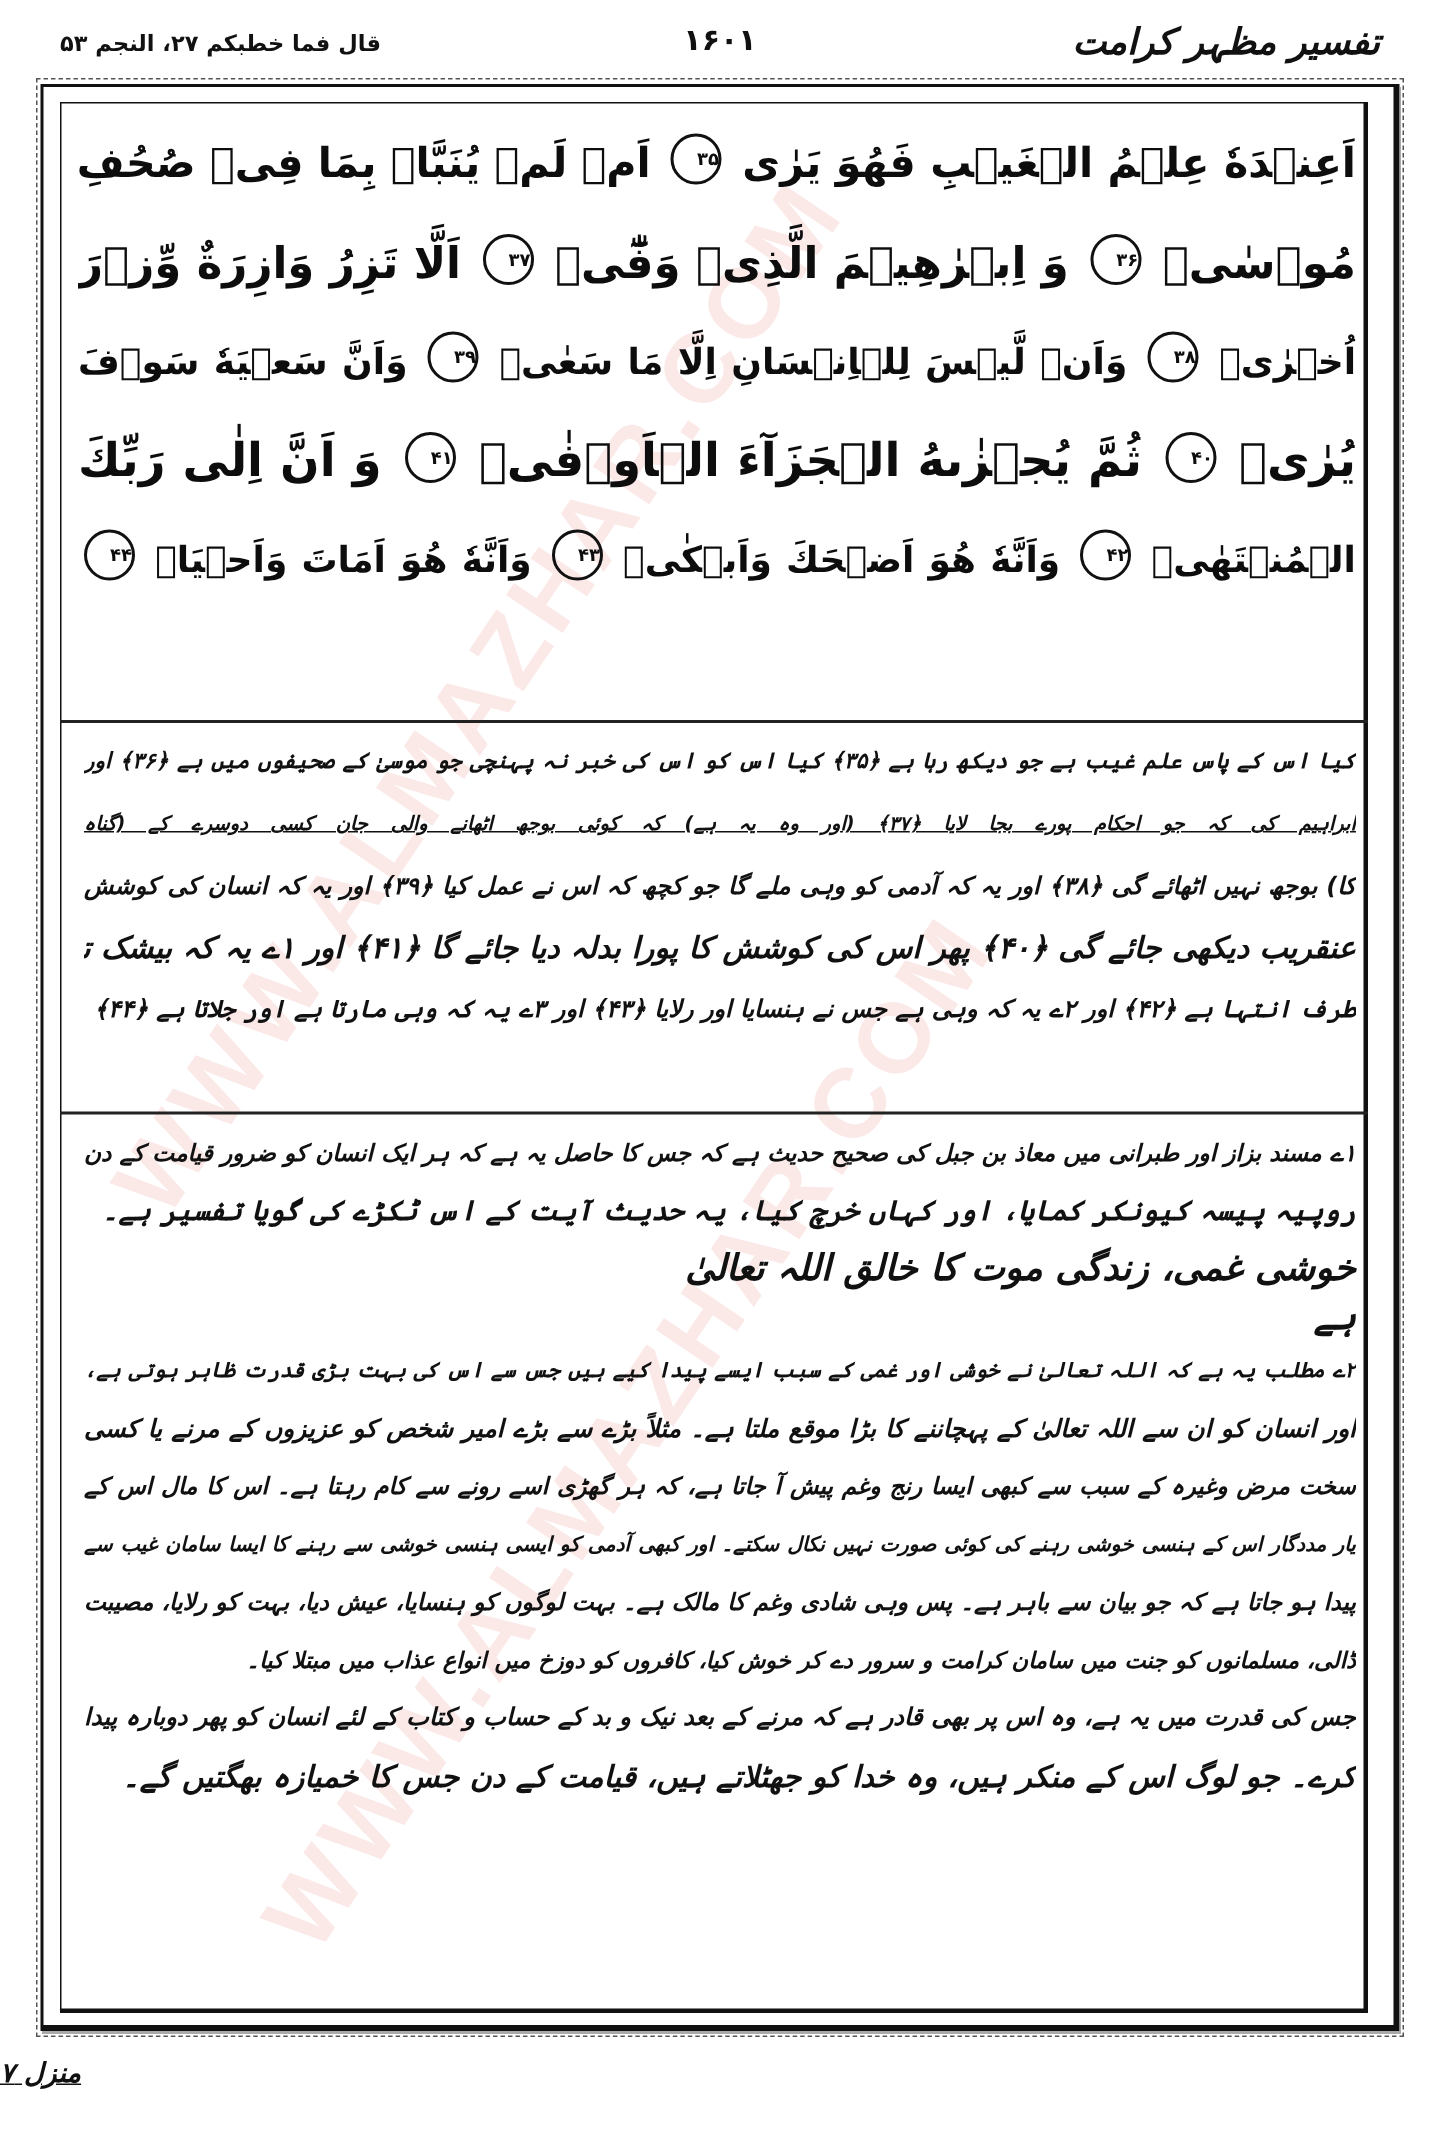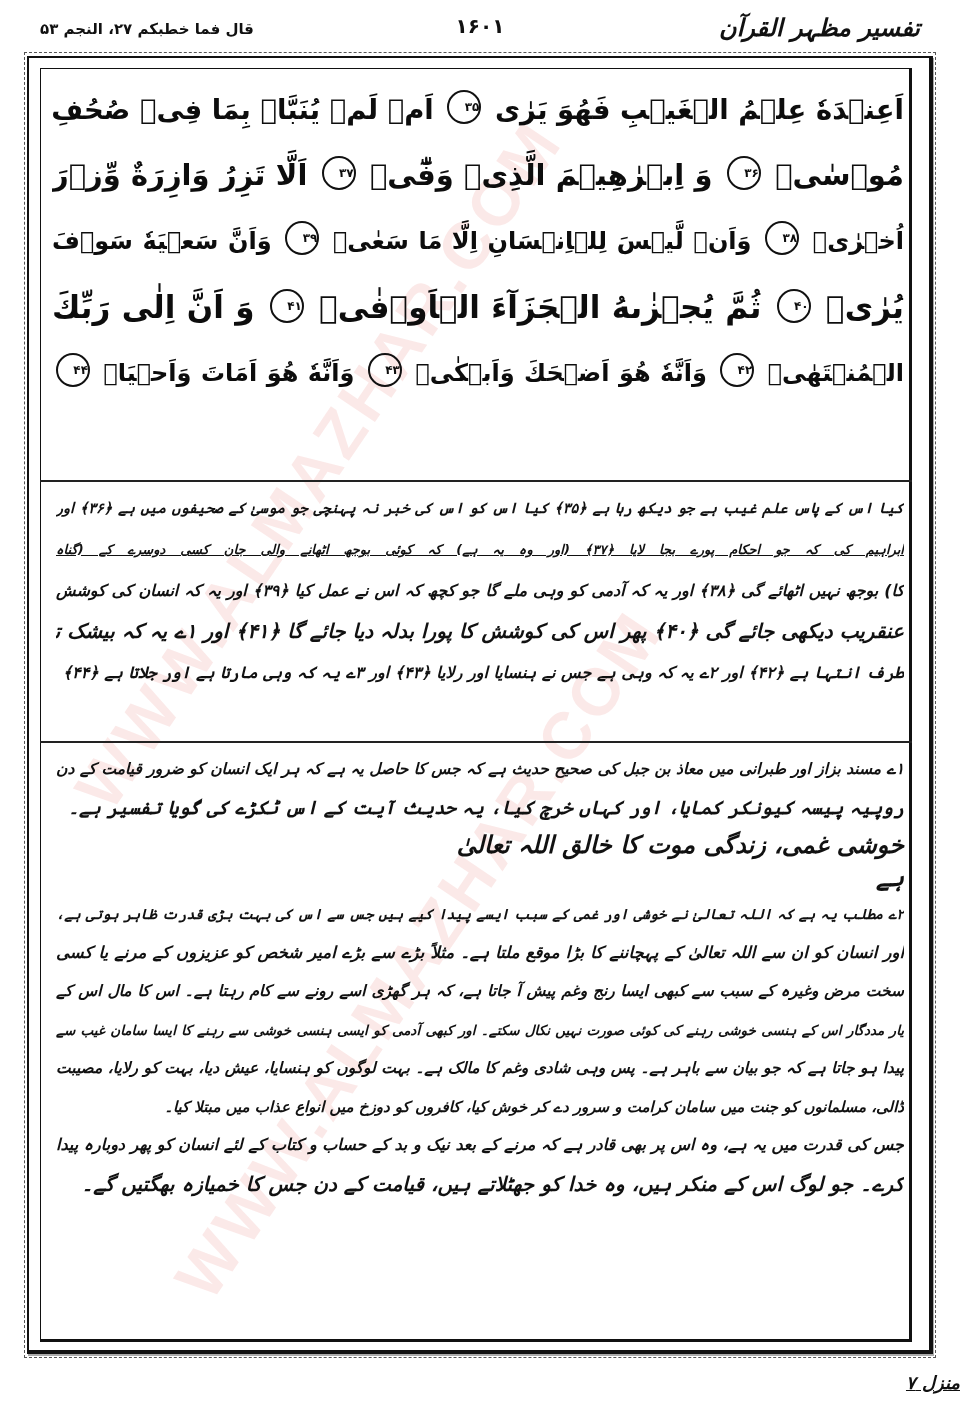--- a/index.html
+++ b/index.html
@@ -44,34 +44,34 @@
   
   .commentary { position: absolute; left: 56px; right: 56px; top: 750px; height: 590px; }
   .c-line { direction: rtl; text-align: justify; text-align-last: justify; font-size: 20px; font-weight: bold;
             font-style: italic; line-height: 38.5px; height: 38.5px; white-space: nowrap; overflow: hidden; }
   .c-line.last { text-align-last: right; }
   .c-heading { direction: rtl; text-align: right; font-size: 24px; font-weight: bold; font-style: italic;
                line-height: 36px; height: 36px; }
   .c-heading.sub { height: 32px; line-height: 30px; }
 
   
-  .footer { position: absolute; left: 0; right: 0; top: 1372px; text-align: right; direction: rtl;
+  .footer { position: absolute; left: 0; right: 0; top: 1372px; text-align: left; direction: rtl;
             font-size: 18px; font-weight: bold; font-style: italic; text-decoration: underline; }
 
   
   .watermark { position: absolute; left: 60px; top: 780px; font-size: 66px; font-weight: bold;
                color: rgba(230, 120, 110, 0.16); transform: rotate(-56deg); transform-origin: left top;
                white-space: nowrap; letter-spacing: 4px; pointer-events: none; font-family: "Liberation Sans", sans-serif; }
   .watermark.w2 { left: 160px; top: 1270px; }
 </style>
 </head>
 <body>
 
 <div class="run-head">
-  <div class="rh rh-right">تفسیر مظہر القرآن</div>
+  <div class="rh rh-right">تفسیر مظہر کرامت</div>
   <div class="rh rh-center">۱۶۰۱</div>
   <div class="rh rh-left">قال فما خطبکم ۲۷، النجم ۵۳</div>
 </div>
 
 <div class="outer"></div>
 <div class="outer2"></div>
 <div class="inner"></div>
 
 <div class="watermark">WWW.ALMAZHAR.COM</div>
 <div class="watermark w2">WWW.ALMAZHAR.COM</div>

